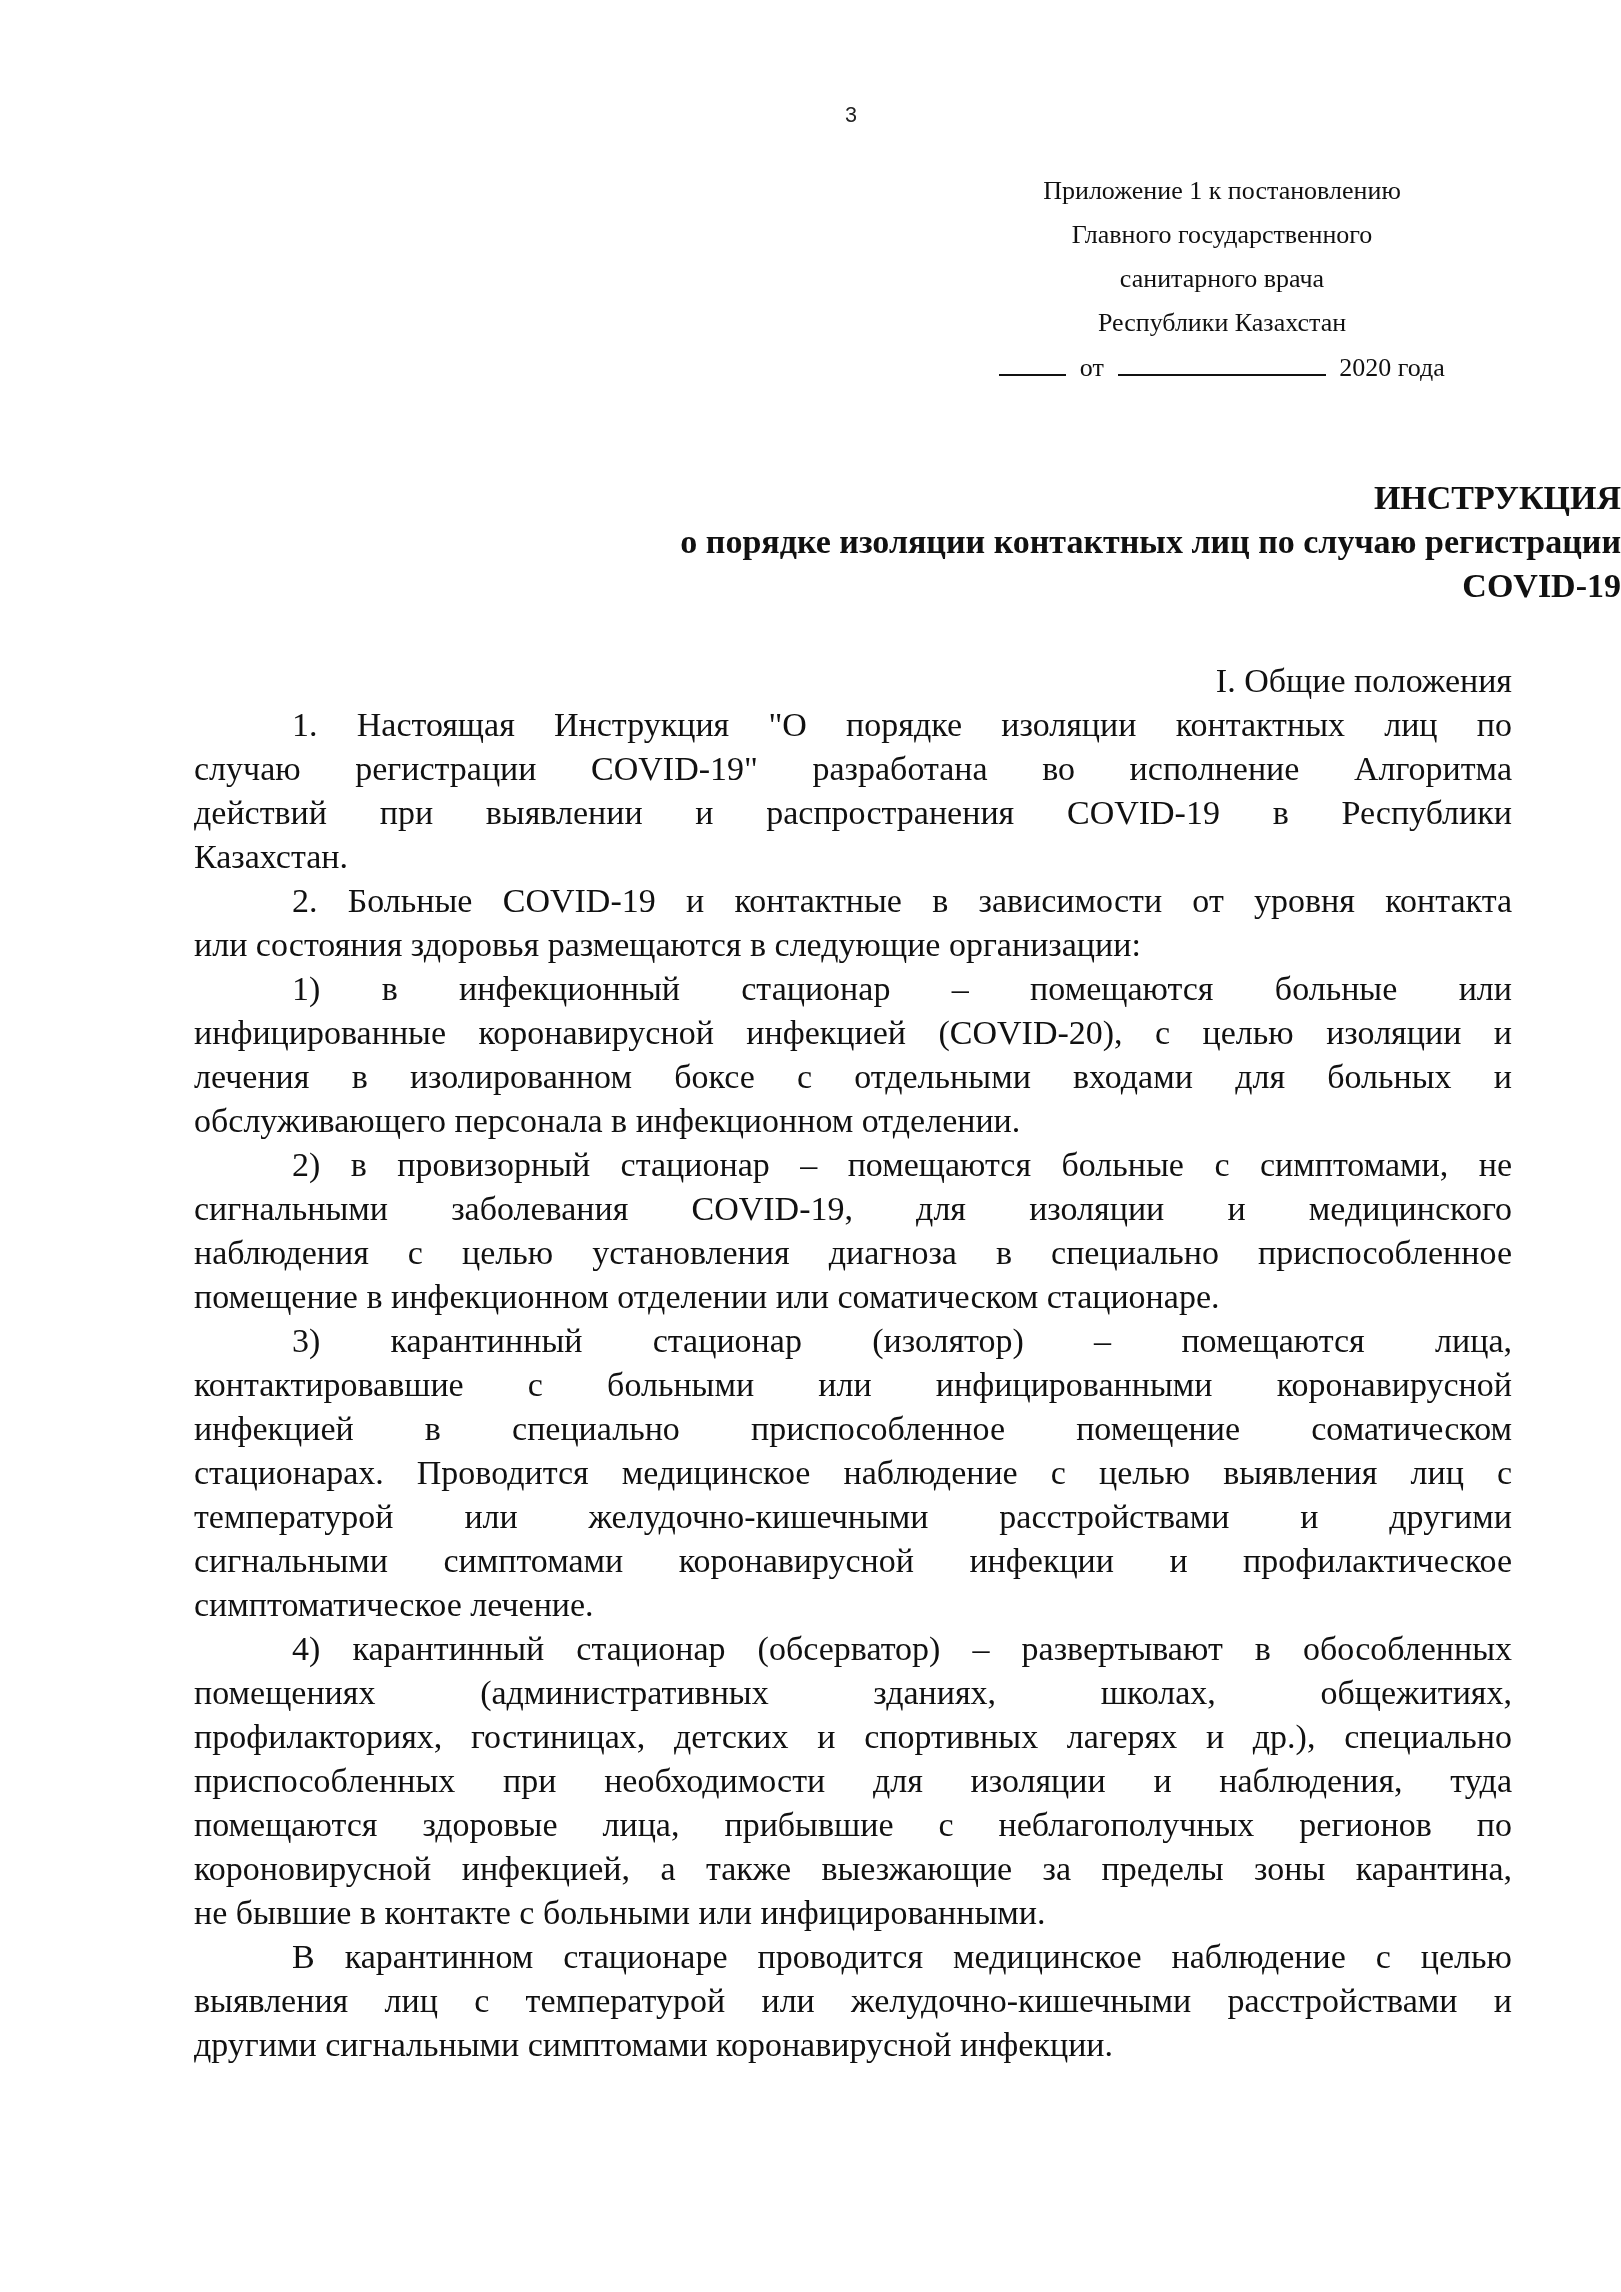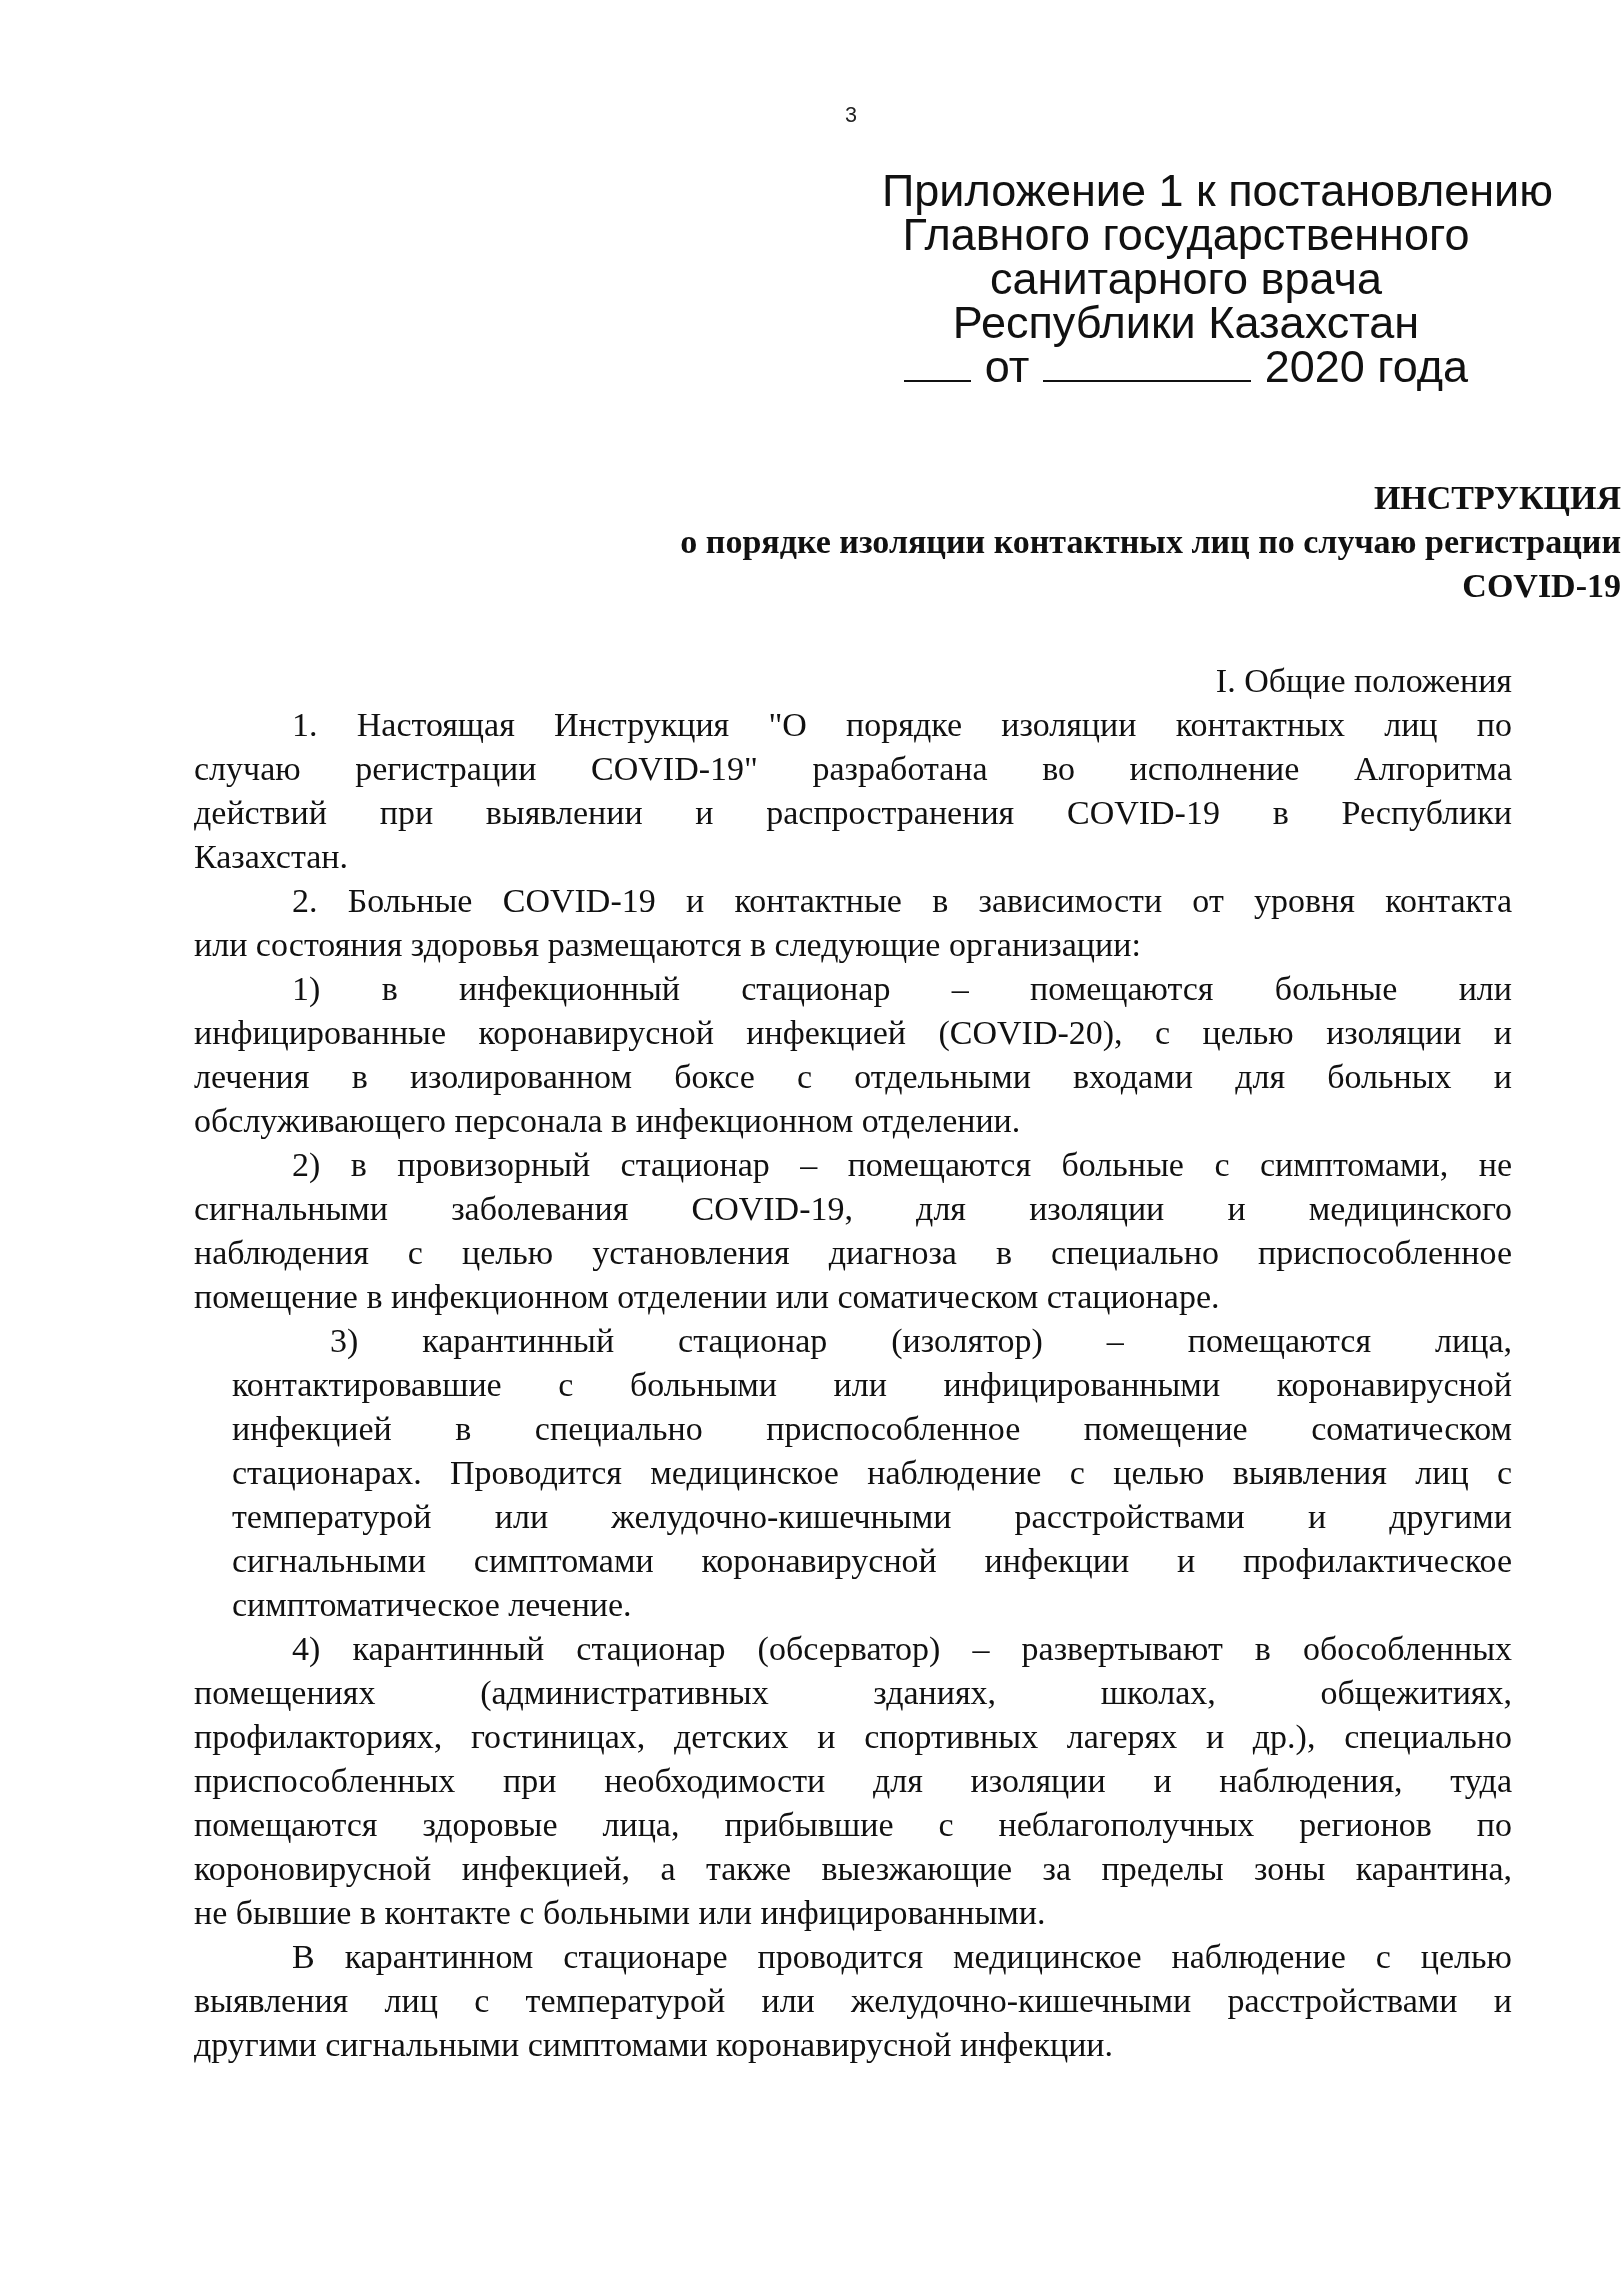--- a/index.html
+++ b/index.html
@@ -2,22 +2,22 @@
 <html><head>
   <meta charset="utf-8">
   <style>
     html, body { margin: 0; padding: 0; background: #ffffff; }
     body { width: 1621px; height: 2293px; position: relative; overflow: hidden; color: #111; }
     .page-number {
       position: absolute; top: 102px; left: 845px;
       font-family: "Liberation Sans", sans-serif; font-size: 21.6px; color: #222;
     }
     .approval {
-      position: absolute; top: 169px; left: 882px; width: 608px;
-      font-family: Liberation Sans, sans-serif; font-size: 45px; line-height: 44px;
+      position: absolute; top: 169px; left: 918px; width: 608px;
+      font-family: Liberation Serif, serif; font-size: 26px; line-height: 44px;
       text-align: center;
     }
     .approval .line { display: block; white-space: nowrap; }
     .blank { display: inline-block; border-bottom: 2px solid #111; height: 29px; vertical-align: baseline; }
     .blank.short { width: 67px; margin-right: 13.7px; }
     .blank.long { width: 208px; margin: 0 13.7px; }
     .title-block {
       position: absolute; top: 476px; left: 0; width: 1621px;
       font-family: "Liberation Serif", serif; font-weight: bold; font-size: 34px; line-height: 44px;
       text-align: center;
@@ -72,21 +72,21 @@
         <span class="ln">инфицированные коронавирусной инфекцией (COVID-20), с целью изоляции и</span>
         <span class="ln">лечения в изолированном боксе с отдельными входами для больных и</span>
         <span class="ln last">обслуживающего персонала в инфекционном отделении.</span>
       </div>
       <div class="para" style="text-indent: 0px;">
         <span class="ln first">2) в провизорный стационар – помещаются больные с симптомами, не</span>
         <span class="ln">сигнальными заболевания COVID-19, для изоляции и медицинского</span>
         <span class="ln">наблюдения с целью установления диагноза в специально приспособленное</span>
         <span class="ln last">помещение в инфекционном отделении или соматическом стационаре.</span>
       </div>
-      <div class="para" style="text-indent: 0px; margin-left: 38px;">
+      <div class="para" style="text-indent: 0px;">
         <span class="ln first">3) карантинный стационар (изолятор) – помещаются лица,</span>
         <span class="ln">контактировавшие с больными или инфицированными коронавирусной</span>
         <span class="ln">инфекцией в специально приспособленное помещение соматическом</span>
         <span class="ln">стационарах. Проводится медицинское наблюдение с целью выявления лиц с</span>
         <span class="ln">температурой или желудочно-кишечными расстройствами и другими</span>
         <span class="ln">сигнальными симптомами коронавирусной инфекции и профилактическое</span>
         <span class="ln last">симптоматическое лечение.</span>
       </div>
       <div class="para" style="text-indent: 0px;">
         <span class="ln first">4) карантинный стационар (обсерватор) – развертывают в обособленных</span>

